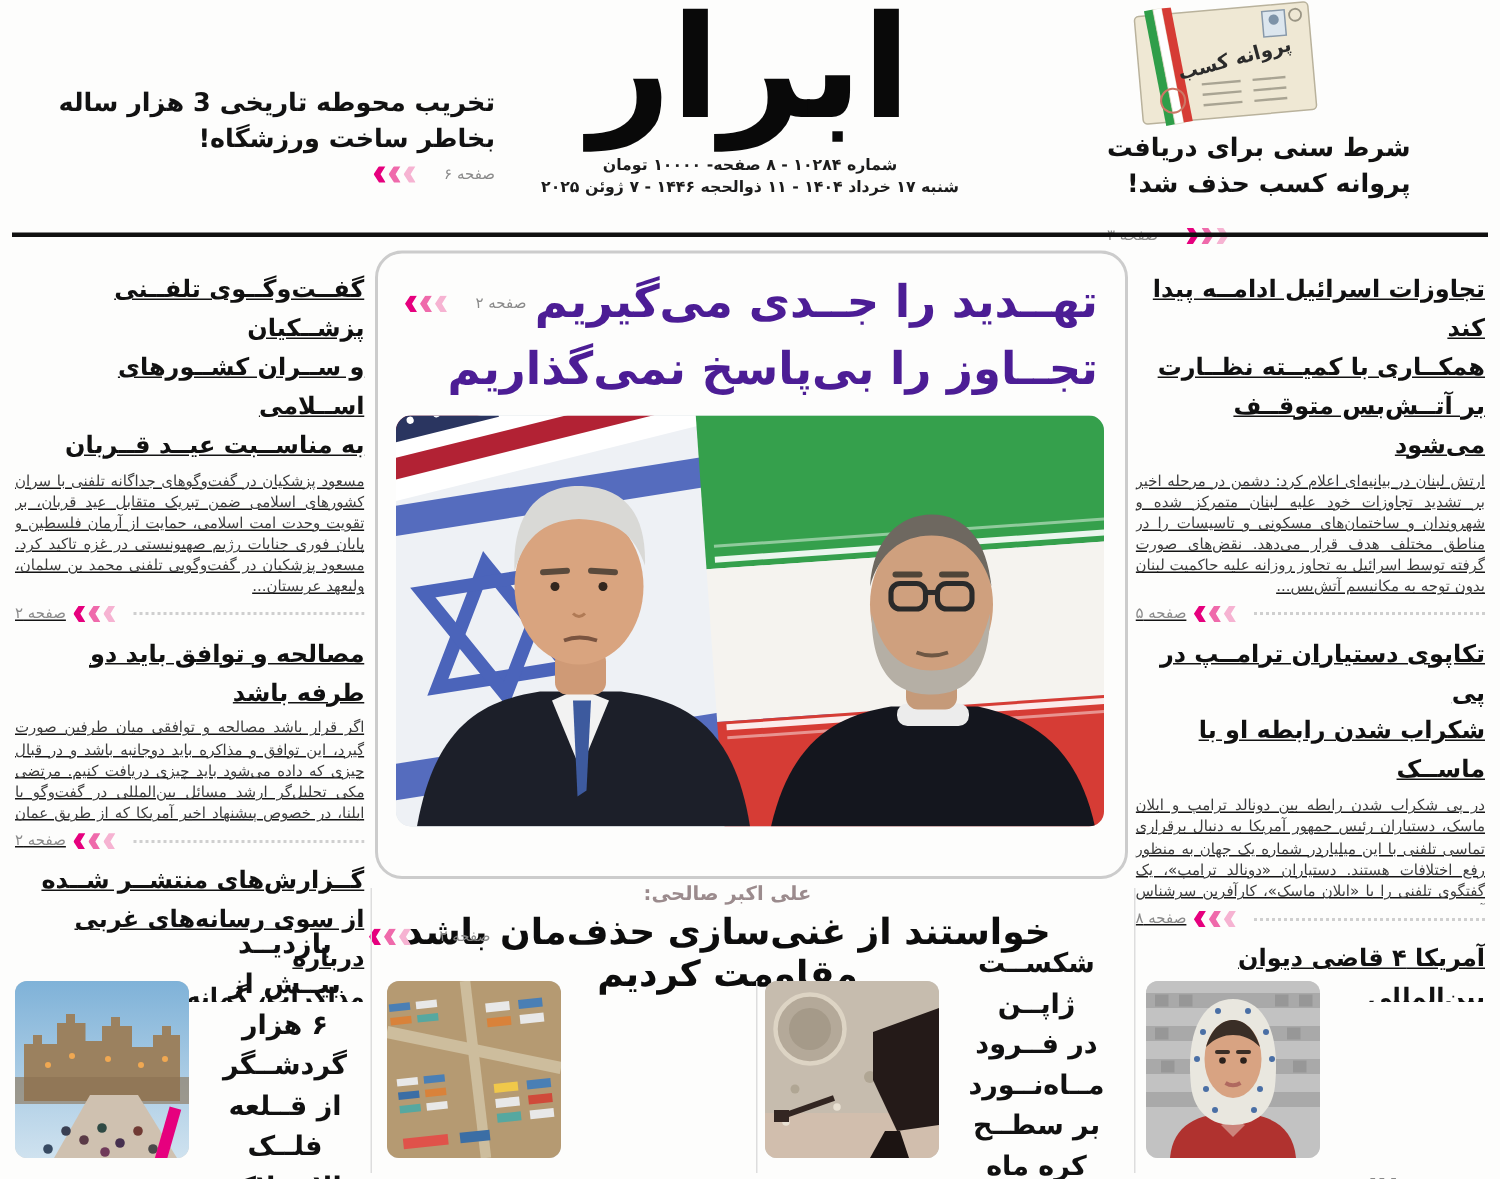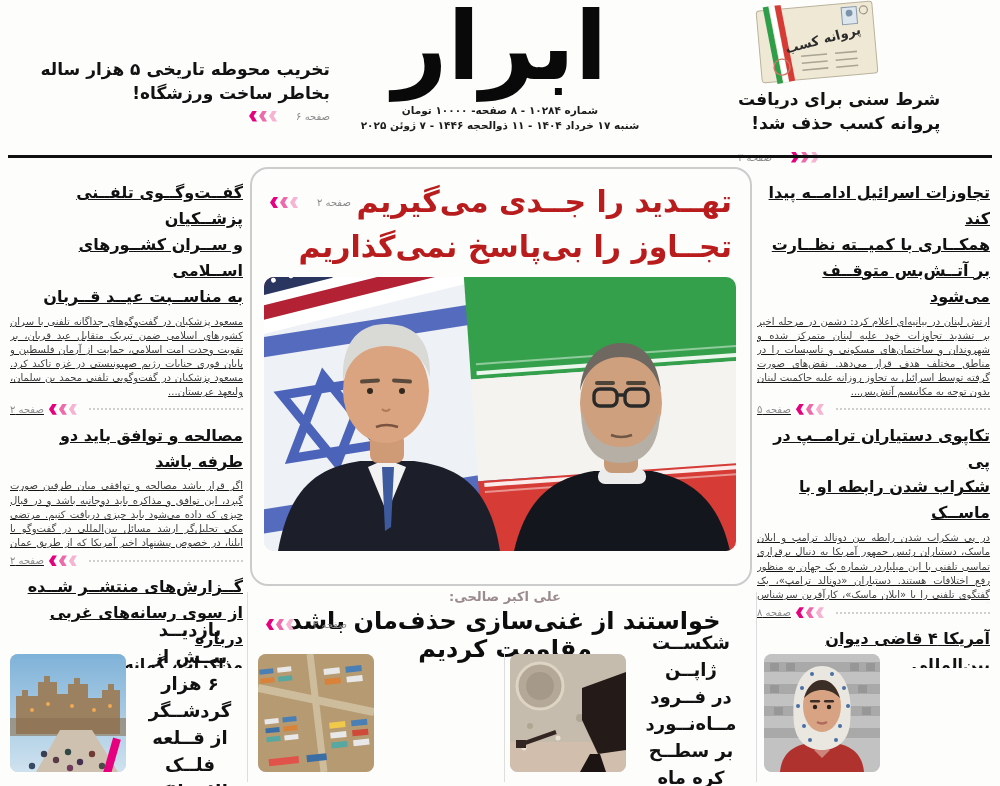--- a/index.html
+++ b/index.html
@@ -38,24 +38,24 @@
   .col.leftc { left:10px; }
   .col.rightc { right:10px; }
   .art-head { font-size:16px; font-weight:800; line-height:1.62; white-space:pre-line; text-align:right; color:#111; margin-bottom:5px; }
   .art-body { font-size:10px; line-height:1.42; text-align:justify; color:#3c3c3c; overflow:hidden; }
   .art-body.h6 { max-height:86px; }
   .art-body.h5 { max-height:72px; }
   .article { margin-bottom:7px; }
 
   
   .center-box { position:absolute; left:250px; top:167px; width:502px; height:419px; border:2px solid #cccccc; border-radius:18px; padding:10px 14px 0; }
-  .main-h { font-size:30px; font-weight:900; line-height:1.5; text-align:right; padding-right:4px; color:#b91c1c; }
+  .main-h { font-size:30px; font-weight:900; line-height:1.5; text-align:right; padding-right:4px; color:#4c1d95; }
   .marker-main { position:absolute; left:18px; top:28px; }
   .main-photo { width:472px; height:274px; border-radius:10px; overflow:hidden; margin:8px auto 0; background:#dde3e8; }
-  .center-sub { position:absolute; left:254px; top:589px; width:502px; text-align:center; }
+  .center-sub { position:absolute; left:234px; top:589px; width:502px; text-align:center; }
   .kicker { font-size:13px; font-weight:700; color:#9b8b8d; }
   .sub-head { font-size:24px; font-weight:900; color:#0d0d0d; margin-top:3px; }
   .marker-sub { position:absolute; left:12px; top:30px; }
 
   
   .card { position:absolute; top:654px; height:128px; display:flex; direction:ltr; gap:8px; }
   .c1 { left:10px;  width:236px; }
   .c2 { left:258px; width:238px; }
   .c3 { left:510px; width:238px; }
   .c4 { left:764px; width:228px;flex-direction:column; }
@@ -68,21 +68,21 @@
   .vd2 { left:756px; top:592px; height:190px; }
   .vd3 { left:504px; top:654px; height:128px; }
   svg { display:block; }
 </style>
 </head>
 <body>
 
 <div class="page">
 
   <div class="h-left">
-    <h3>تخریب محوطه تاریخی ۵ هزار ساله
+    <h3>تخریب محوطه تاریخی 3 هزار ساله
 بخاطر ساخت ورزشگاه!</h3>
     <div class="marker-inline" style="margin-top:5px;">
       <span class="chev">
           <i></i>
           <i></i>
           <i></i>
         </span>
       <span class="plabel">صفحه ۶</span>
     </div>
   </div>

